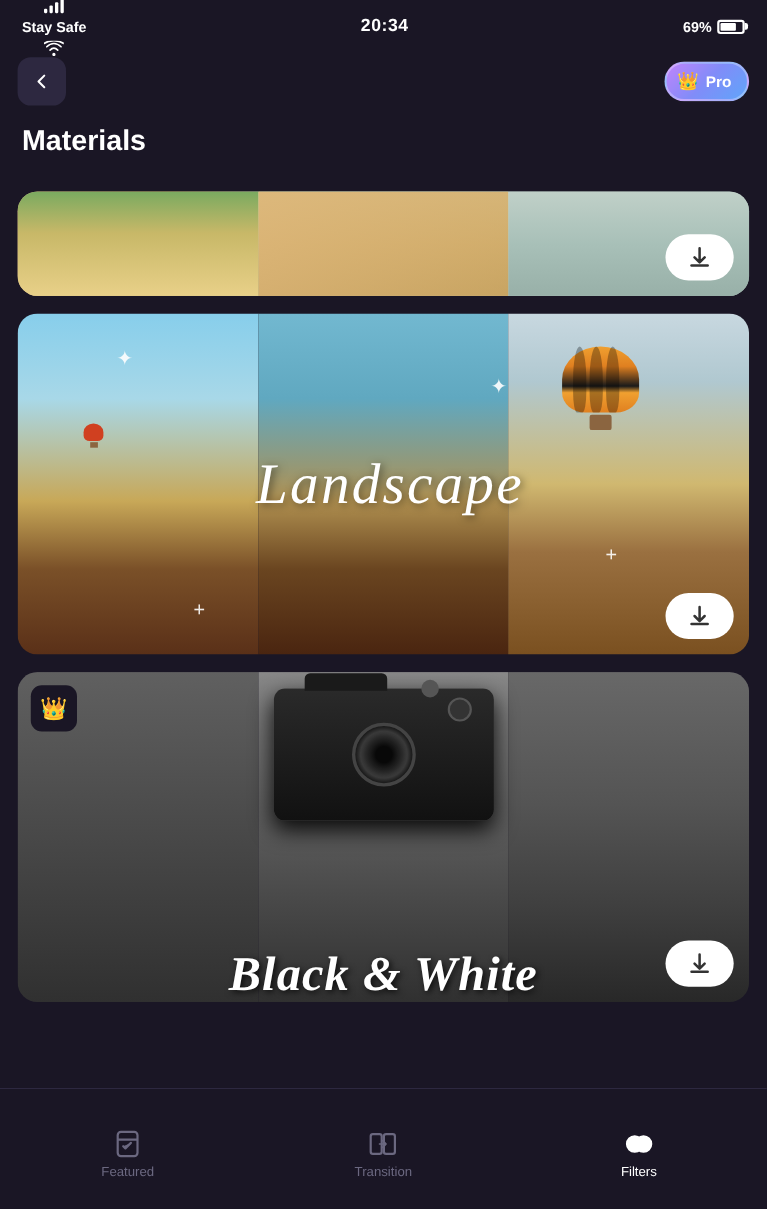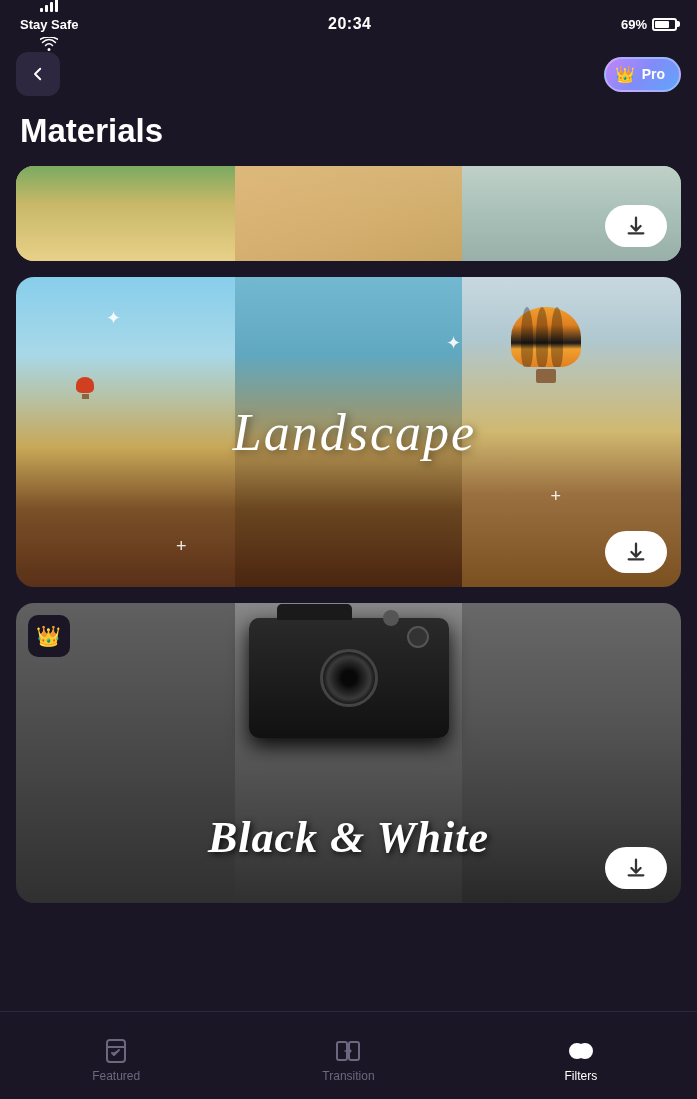--- a/index.html
+++ b/index.html
@@ -113,22 +113,22 @@
       font-weight: 700;
       color: white;
       border: 2px solid rgba(255,255,255,0.3);
     }
     .crown-icon {
       font-size: 16px;
     }
 
     
     .page-title {
-      padding: 12px 20px 16px;
-      font-size: 33px;
+      padding: 12px 20px 31px;
+      font-size: 26px;
       font-weight: 800;
       color: white;
     }
 
     
     .content {
       padding: 0 16px;
       display: flex;
       flex-direction: column;
       gap: 16px;
@@ -293,21 +293,20 @@
     .card-3-seg3 {
       width: 33%;
       background: linear-gradient(180deg, #666 0%, #555 40%, #444 70%, #333 100%);
     }
     .card-3-overlay {
       position: absolute;
       inset: 0;
       display: flex;
       align-items: flex-end;
       justify-content: center;
-      padding-bottom: 40px;
     }
     .card-3-text {
       font-family: 'Georgia', serif;
       font-size: 44px;
       font-weight: 700;
       font-style: italic;
       color: white;
       text-shadow: 2px 2px 6px rgba(0,0,0,0.8);
       letter-spacing: 1px;
     }
@@ -345,21 +344,21 @@
       height: 22px;
       color: #333;
     }
 
     
     .bottom-nav {
       position: fixed;
       bottom: 0;
       left: 0;
       width: 697px;
-      height: 88px;
+      height: 110px;
       background: #1a1625;
       border-top: 1px solid #2d2840;
       display: flex;
       align-items: center;
     }
     .nav-item {
       flex: 1;
       display: flex;
       flex-direction: column;
       align-items: center;

